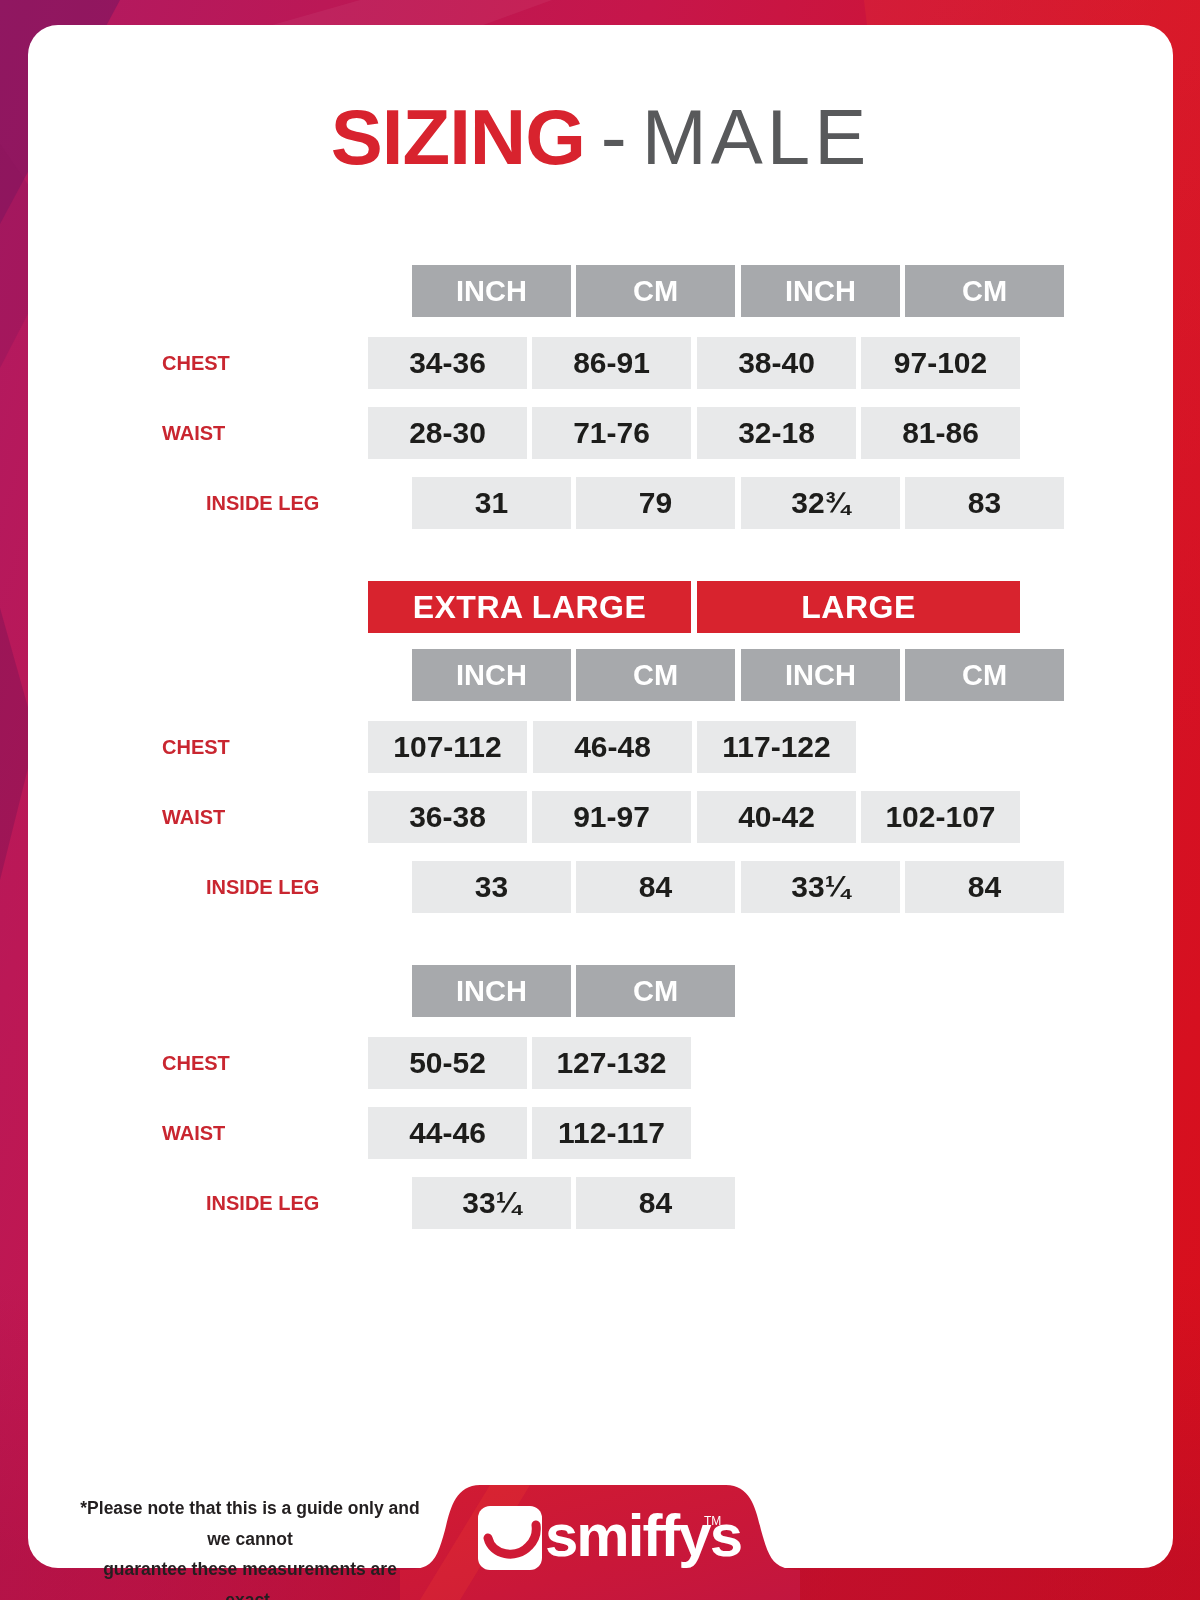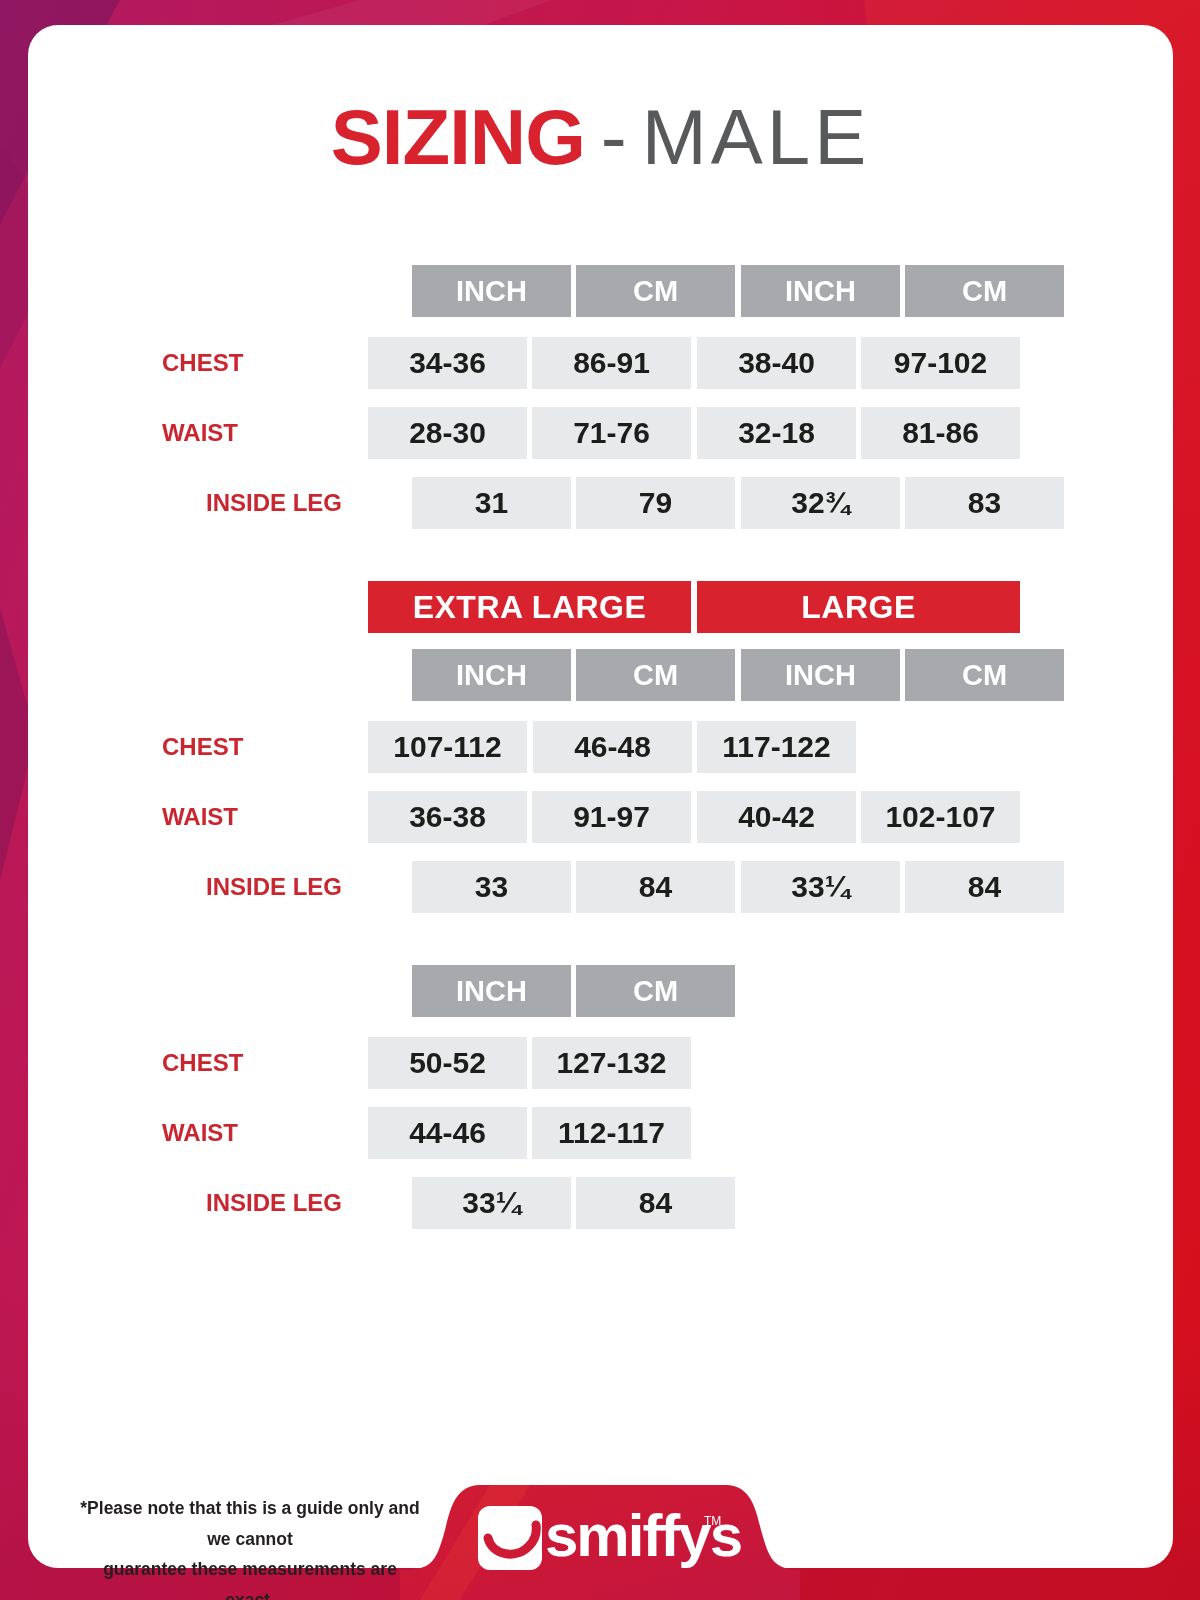--- a/index.html
+++ b/index.html
@@ -29,21 +29,21 @@
   .title .t-red{color:#d8232e;font-weight:bold;}
   .title .t-sep{color:#58595b;font-weight:normal;margin:0 16px;}
   .title .t-gray{color:#58595b;font-weight:normal;letter-spacing:4px;}
 
   .tables{margin-top:89px;}
   .size-table{margin:0 0 52px 134px;}
   .t-row{display:flex;height:52px;margin-bottom:18px;}
   .t-row.sections{margin-bottom:16px;margin-left:206px;}
   .t-row.units{margin-bottom:20px;margin-left:206px;padding-left:44px;}
   .t-row.last{margin-bottom:0;margin-left:44px;}
-  .label-cell{width:206px;display:flex;align-items:center;color:#c92630;font-weight:bold;font-size:24px;letter-spacing:0;}
+  .label-cell{width:206px;display:flex;align-items:center;color:#c92630;font-weight:bold;font-size:20px;letter-spacing:0;}
   .section-bar{width:323px;margin-right:6px;background:#d8232e;color:#fff;font-weight:bold;font-size:32px;display:flex;align-items:center;justify-content:center;letter-spacing:0.5px;}
   .cell{width:159px;margin-right:5px;display:flex;align-items:center;justify-content:center;}
   .cell.group-start{margin-left:1px;}
   .cell.unit{background:#a7a9ac;color:#fff;font-weight:bold;font-size:29px;}
   .cell.value{background:#e8e9ea;color:#1d1d1b;font-weight:bold;font-size:30px;}
 
   .footnote{position:absolute;left:52px;top:1468px;width:340px;text-align:center;
     color:#231f20;font-weight:bold;font-size:17.5px;line-height:1.75;}
 
   .logo{position:absolute;left:400px;top:1480px;width:400px;height:120px;}

